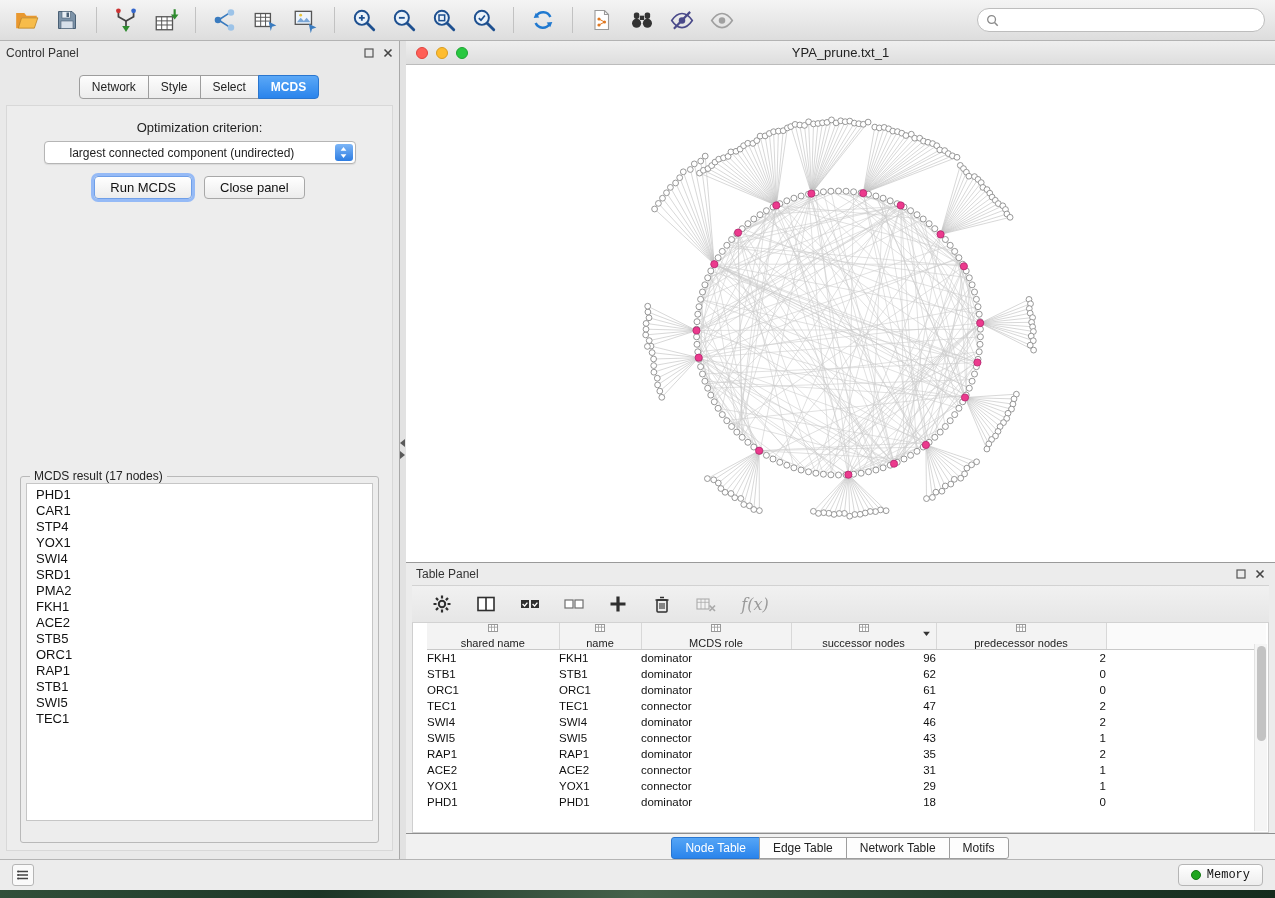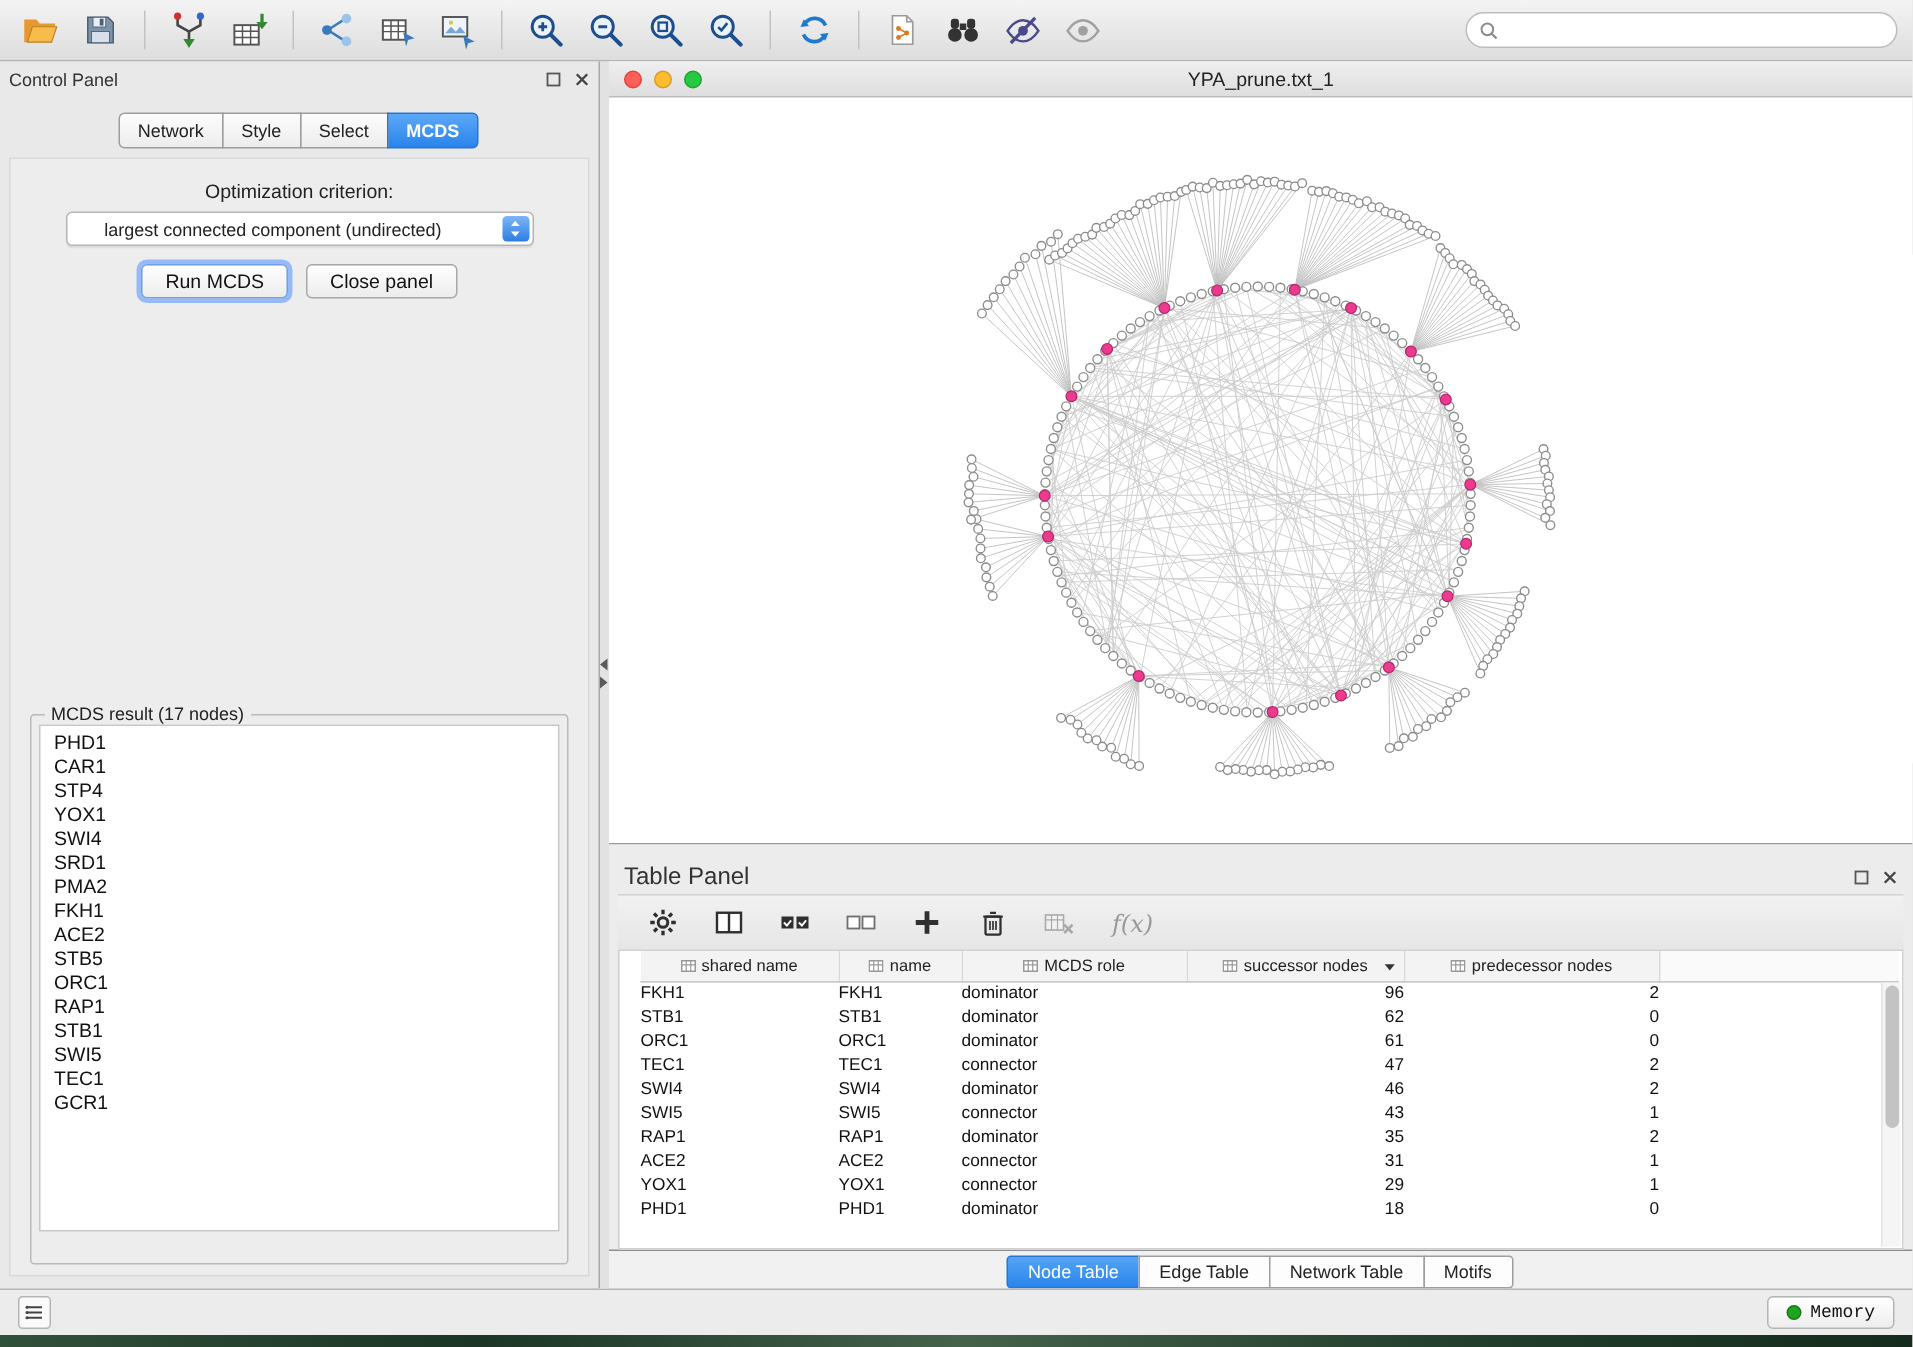--- a/index.html
+++ b/index.html
@@ -89,37 +89,37 @@
   .traffic { position:absolute; left:10px; top:6px; display:flex; gap:8px; }
   .dot { width:12px; height:12px; border-radius:50%; }
   .dot.red { background:#ff5f57; border:1px solid #e0443e; }
   .dot.yellow { background:#febc2e; border:1px solid #d89c21; }
   .dot.green { background:#28c840; border:1px solid #1ea433; }
   .network-body { flex:1; min-height:0; }
   .network-body svg { display:block; width:100%; height:100%; background:#fff; }
 
   
   .table-panel { flex:1; background:#ececec; display:flex; flex-direction:column; min-height:0; }
-  .tp-header { height:22px; flex:0 0 22px; display:flex; align-items:center; padding:0 10px; font-size:16px; color:#333;margin-top:11px; }
+  .tp-header { height:22px; flex:0 0 22px; display:flex; align-items:center; padding:0 10px; font-size:12px; color:#333; }
   .tp-header .ph-icons { margin-left:auto; display:flex; gap:9px; align-items:center; }
   .tp-toolbar {
     height:38px; flex:0 0 38px; background:#ededed; border:1px solid #d2d2d2; border-left:none; border-right:none;
     display:flex; align-items:center; gap:20px; padding:0 0 0 18px; margin:0 6px;
     background:linear-gradient(#f1f1f1,#e6e6e6);
   }
   .tt-btn { border:none; background:transparent; padding:0; display:flex; align-items:center; justify-content:center; width:24px; height:24px; }
   .fx { font-family:"DejaVu Serif", serif; font-style:italic; font-size:16px; color:#9a9a9a; }
   .table-area { flex:1; position:relative; background:#fff; margin:0 6px; border:1px solid #cfcfcf; border-top:none; overflow:hidden; }
   table.node-table { border-collapse:collapse; table-layout:fixed; width:calc(100% - 16px); margin-left:14px; }
   table.node-table th {
     height:20px; background:#f3f3f3; border-right:1px solid #d8d8d8; border-bottom:1px solid #c9c9c9;
     font-weight:normal; font-size:11px; color:#222; position:relative; padding:0;
   }
   table.node-table th.cfill { background:#fafafa; border-right:none; }
-  .th-inner { display:flex; align-items:center; justify-content:center; gap:4px; }
+  .th-inner { display:flex; align-items:center; justify-content:flex-start; gap:4px;flex-direction:column; }
   .sort-ch { position:absolute; right:5px; top:6px; }
   table.node-table td { height:16px; font-size:11.5px; color:#111; white-space:nowrap; overflow:hidden; padding:0; }
   td.c0 { padding-left:6px; }
   td.c1 { padding-left:12px; }
   td.c2 { padding-left:10px; }
   td.c3 { text-align:right; padding-right:22px; }
   td.c4 { text-align:right; padding-right:16px; }
   .col-c0 { width:132px; } .col-c1 { width:82px; } .col-c2 { width:150px; }
   .col-c3 { width:145px; } .col-c4 { width:170px; }
   .vscroll { position:absolute; top:21px; right:1px; bottom:1px; width:13px; background:#f5f5f5; border-left:1px solid #e3e3e3; }
@@ -329,21 +329,20 @@
               <div>SRD1</div>
               <div>PMA2</div>
               <div>FKH1</div>
               <div>ACE2</div>
               <div>STB5</div>
               <div>ORC1</div>
               <div>RAP1</div>
               <div>STB1</div>
               <div>SWI5</div>
               <div>TEC1</div>
-              <div>GCR1</div>
             </div>
         </fieldset>
       </div>
     </div>
 
     <div class="splitter">
       <div class="sp-arrow-l"></div>
       <div class="sp-arrow-r"></div>
     </div>
 

